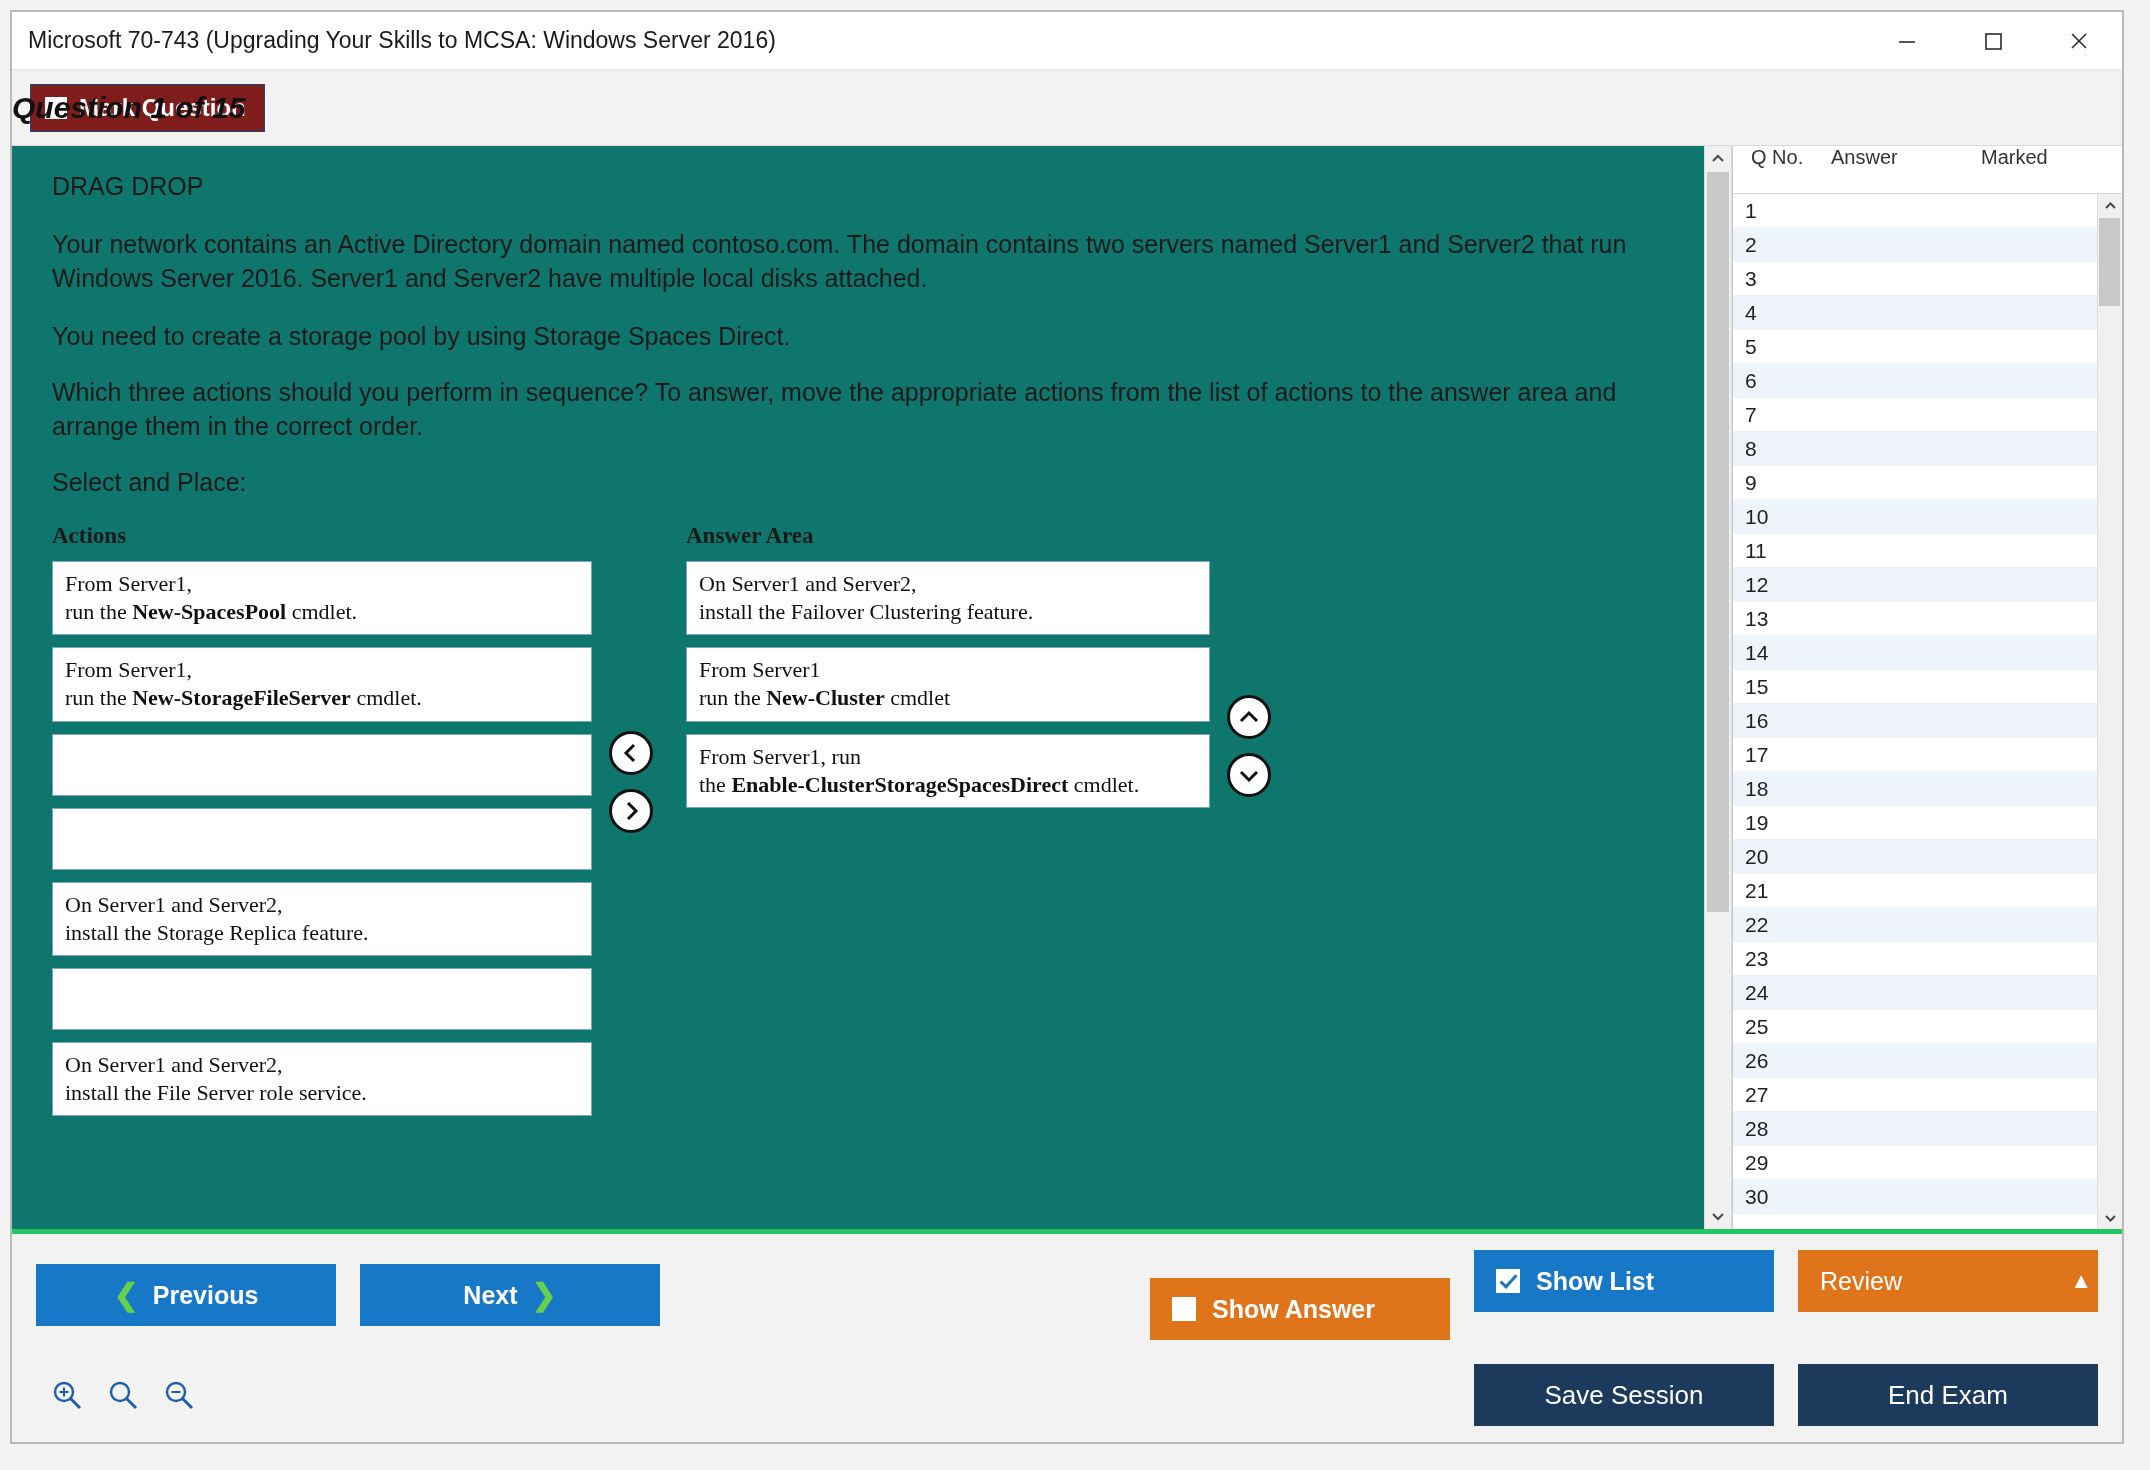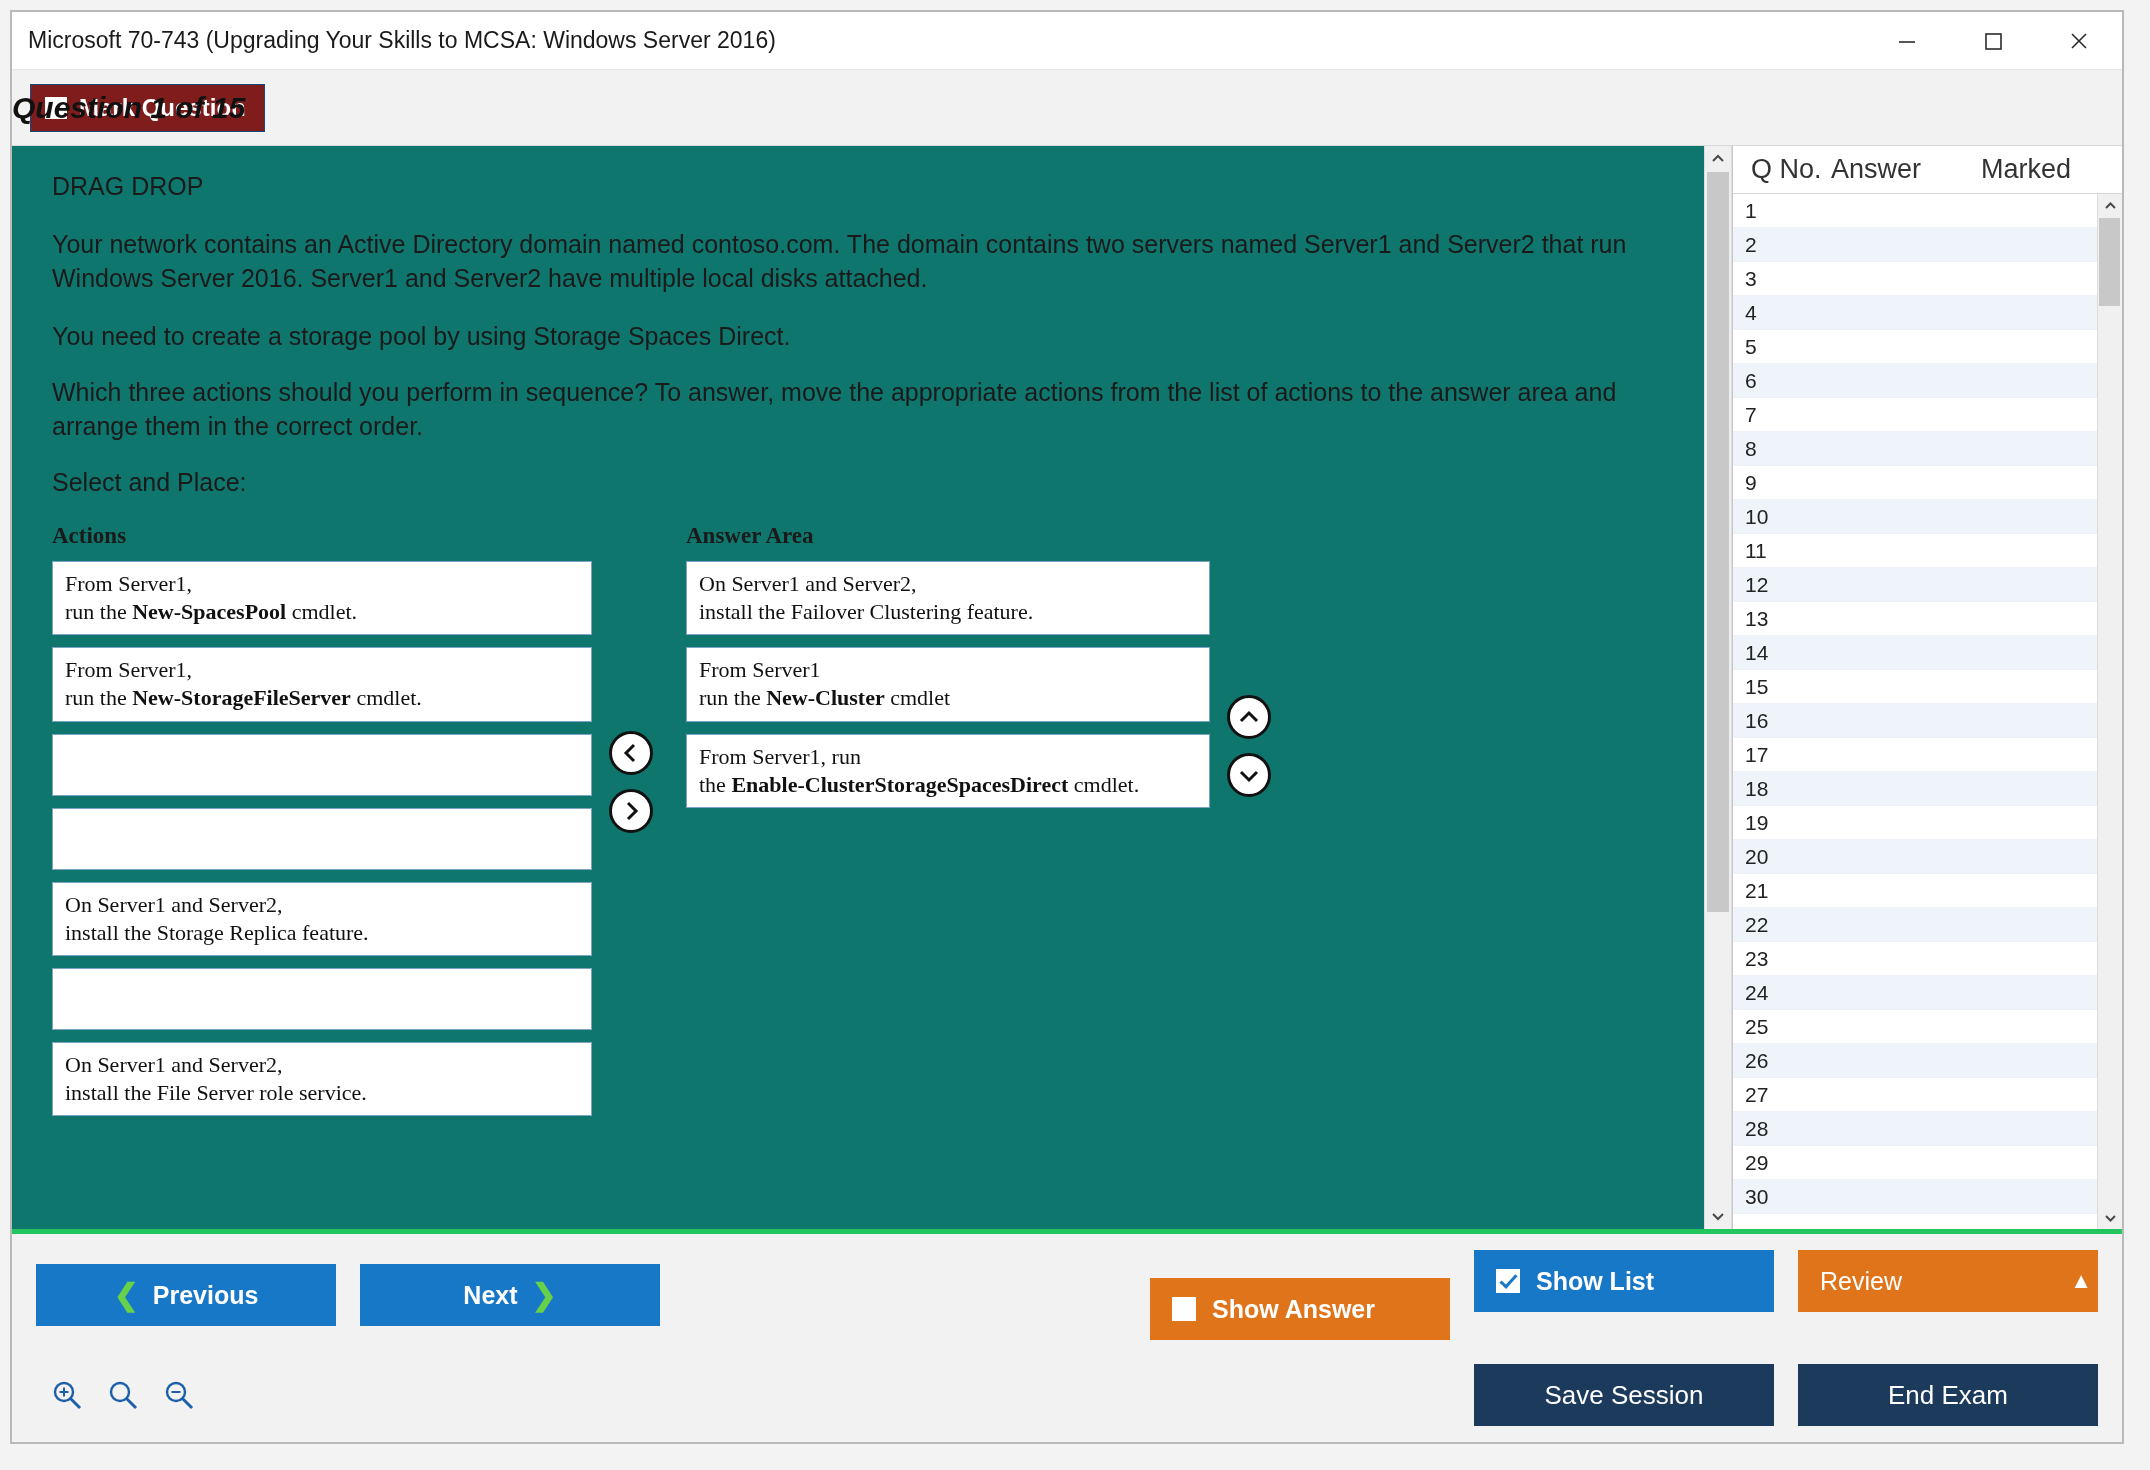--- a/index.html
+++ b/index.html
@@ -201,22 +201,21 @@
     flex: 0 0 390px;
     border-left: 1px solid #c8c8c8;
     display: flex;
     flex-direction: column;
     background: #ffffff;
     min-width: 0;
   }
   .qlist-head {
     display: flex;
     height: 48px;
-    align-items: center;
-    font-size: 27px;
+    font-size: 20px;
     color: #333333;
     border-bottom: 1px solid #d5d5d5;
     padding: 0 6px;
   }
   .qh-no { width: 92px; padding-left: 12px; }
   .qh-ans { width: 150px; }
   .qh-mark { flex: 1; }
   .qlist-body {
     flex: 1 1 auto;
     display: flex;

